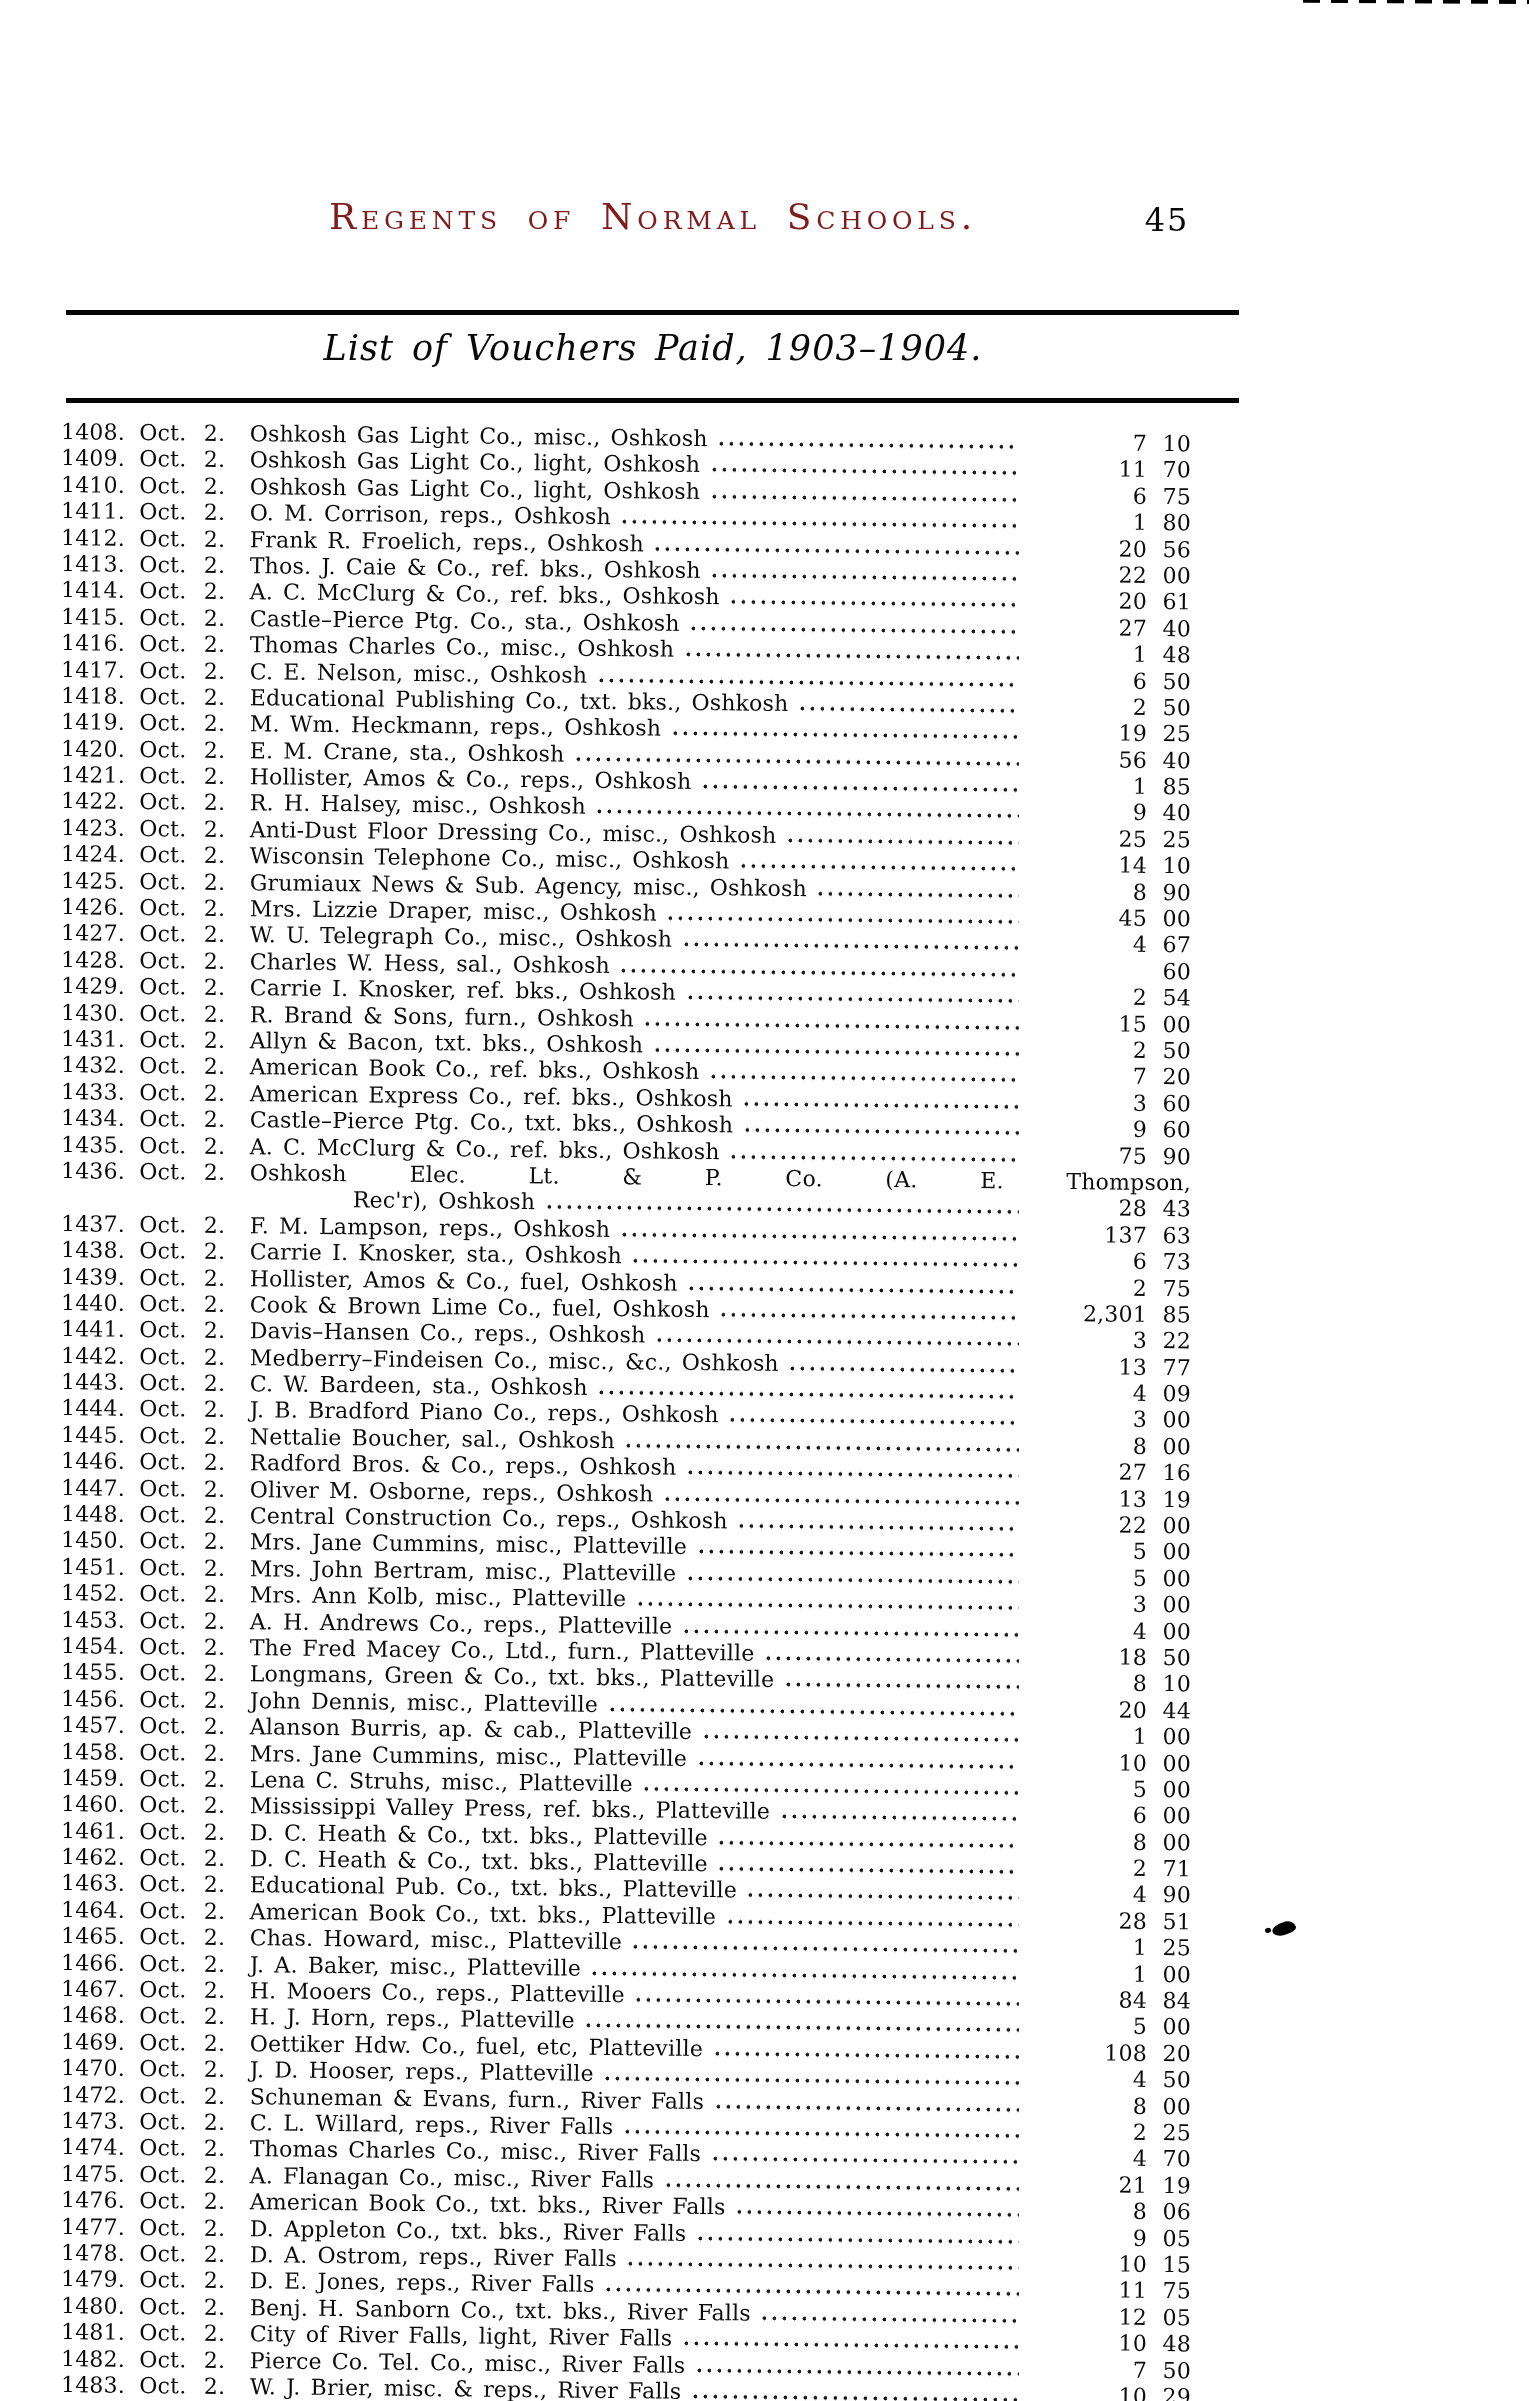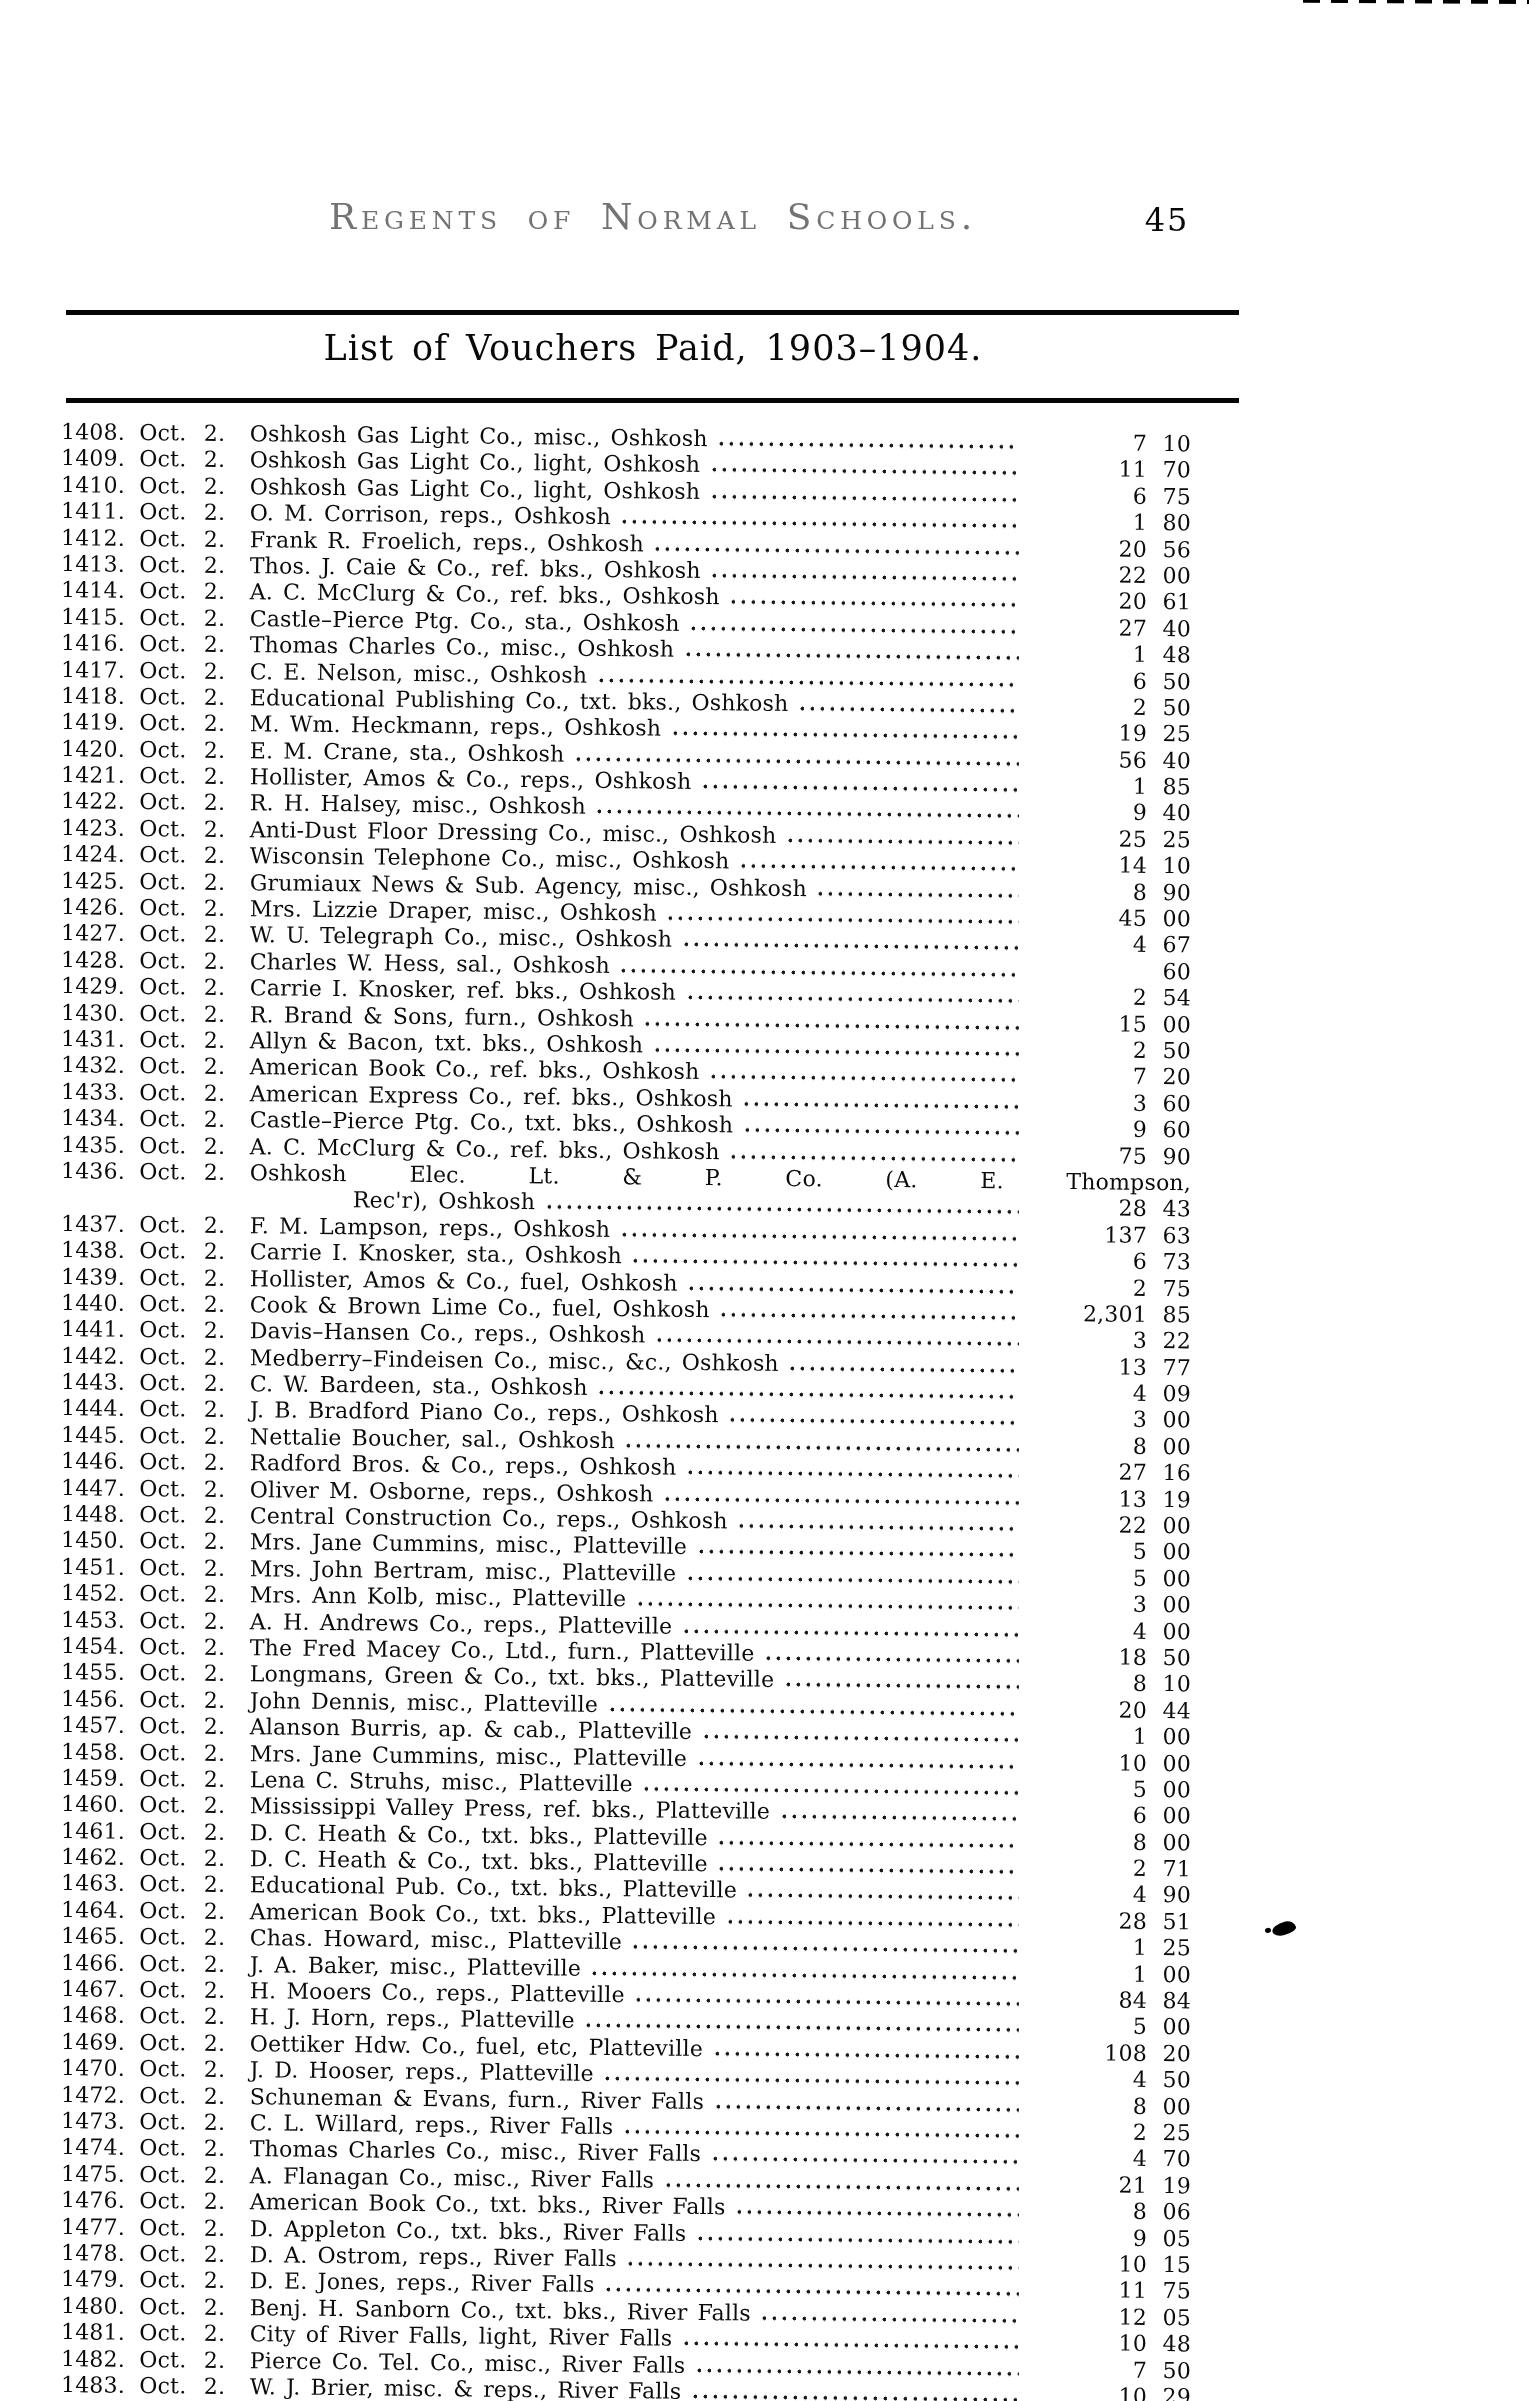--- a/index.html
+++ b/index.html
@@ -11,36 +11,36 @@
     position: relative;
     overflow: hidden;
   }
 
   
   .page-header {
     position: absolute; left: 67px; top: 196px; width: 1172px;
     text-align: center;
     font-variant: small-caps;
     font-size: 36px; letter-spacing: 4.8px; word-spacing: 9.6px;
-    color: #737373;
+    color: #7f1d1d;
   }
   .page-number {
     position: absolute; left: 1119px; top: 201px; width: 96px;
     font-size: 32px; letter-spacing: 1.9px; text-align: center;
     color: #070707;
   }
   .rule {
     position: absolute; left: 66px; width: 1173px; height: 5.3px;
     background: #050505;
   }
   .rule-1 { top: 310px; }
   .rule-2 { top: 398px; }
   .section-title {
     position: absolute; left: 67px; top: 328px; width: 1172px;
-    text-align: center; 
+    text-align: center; font-style: italic;
     font-size: 35px; letter-spacing: 1px; word-spacing: 5.8px;
     color: #090909;
   }
 
   
   .voucher-table {
     position: absolute; left: 53px; top: 419px; width: 1138px;
     font-size: 22px; line-height: 26.4px;
     word-spacing: 2.9px; letter-spacing: 0.2px;
   }

